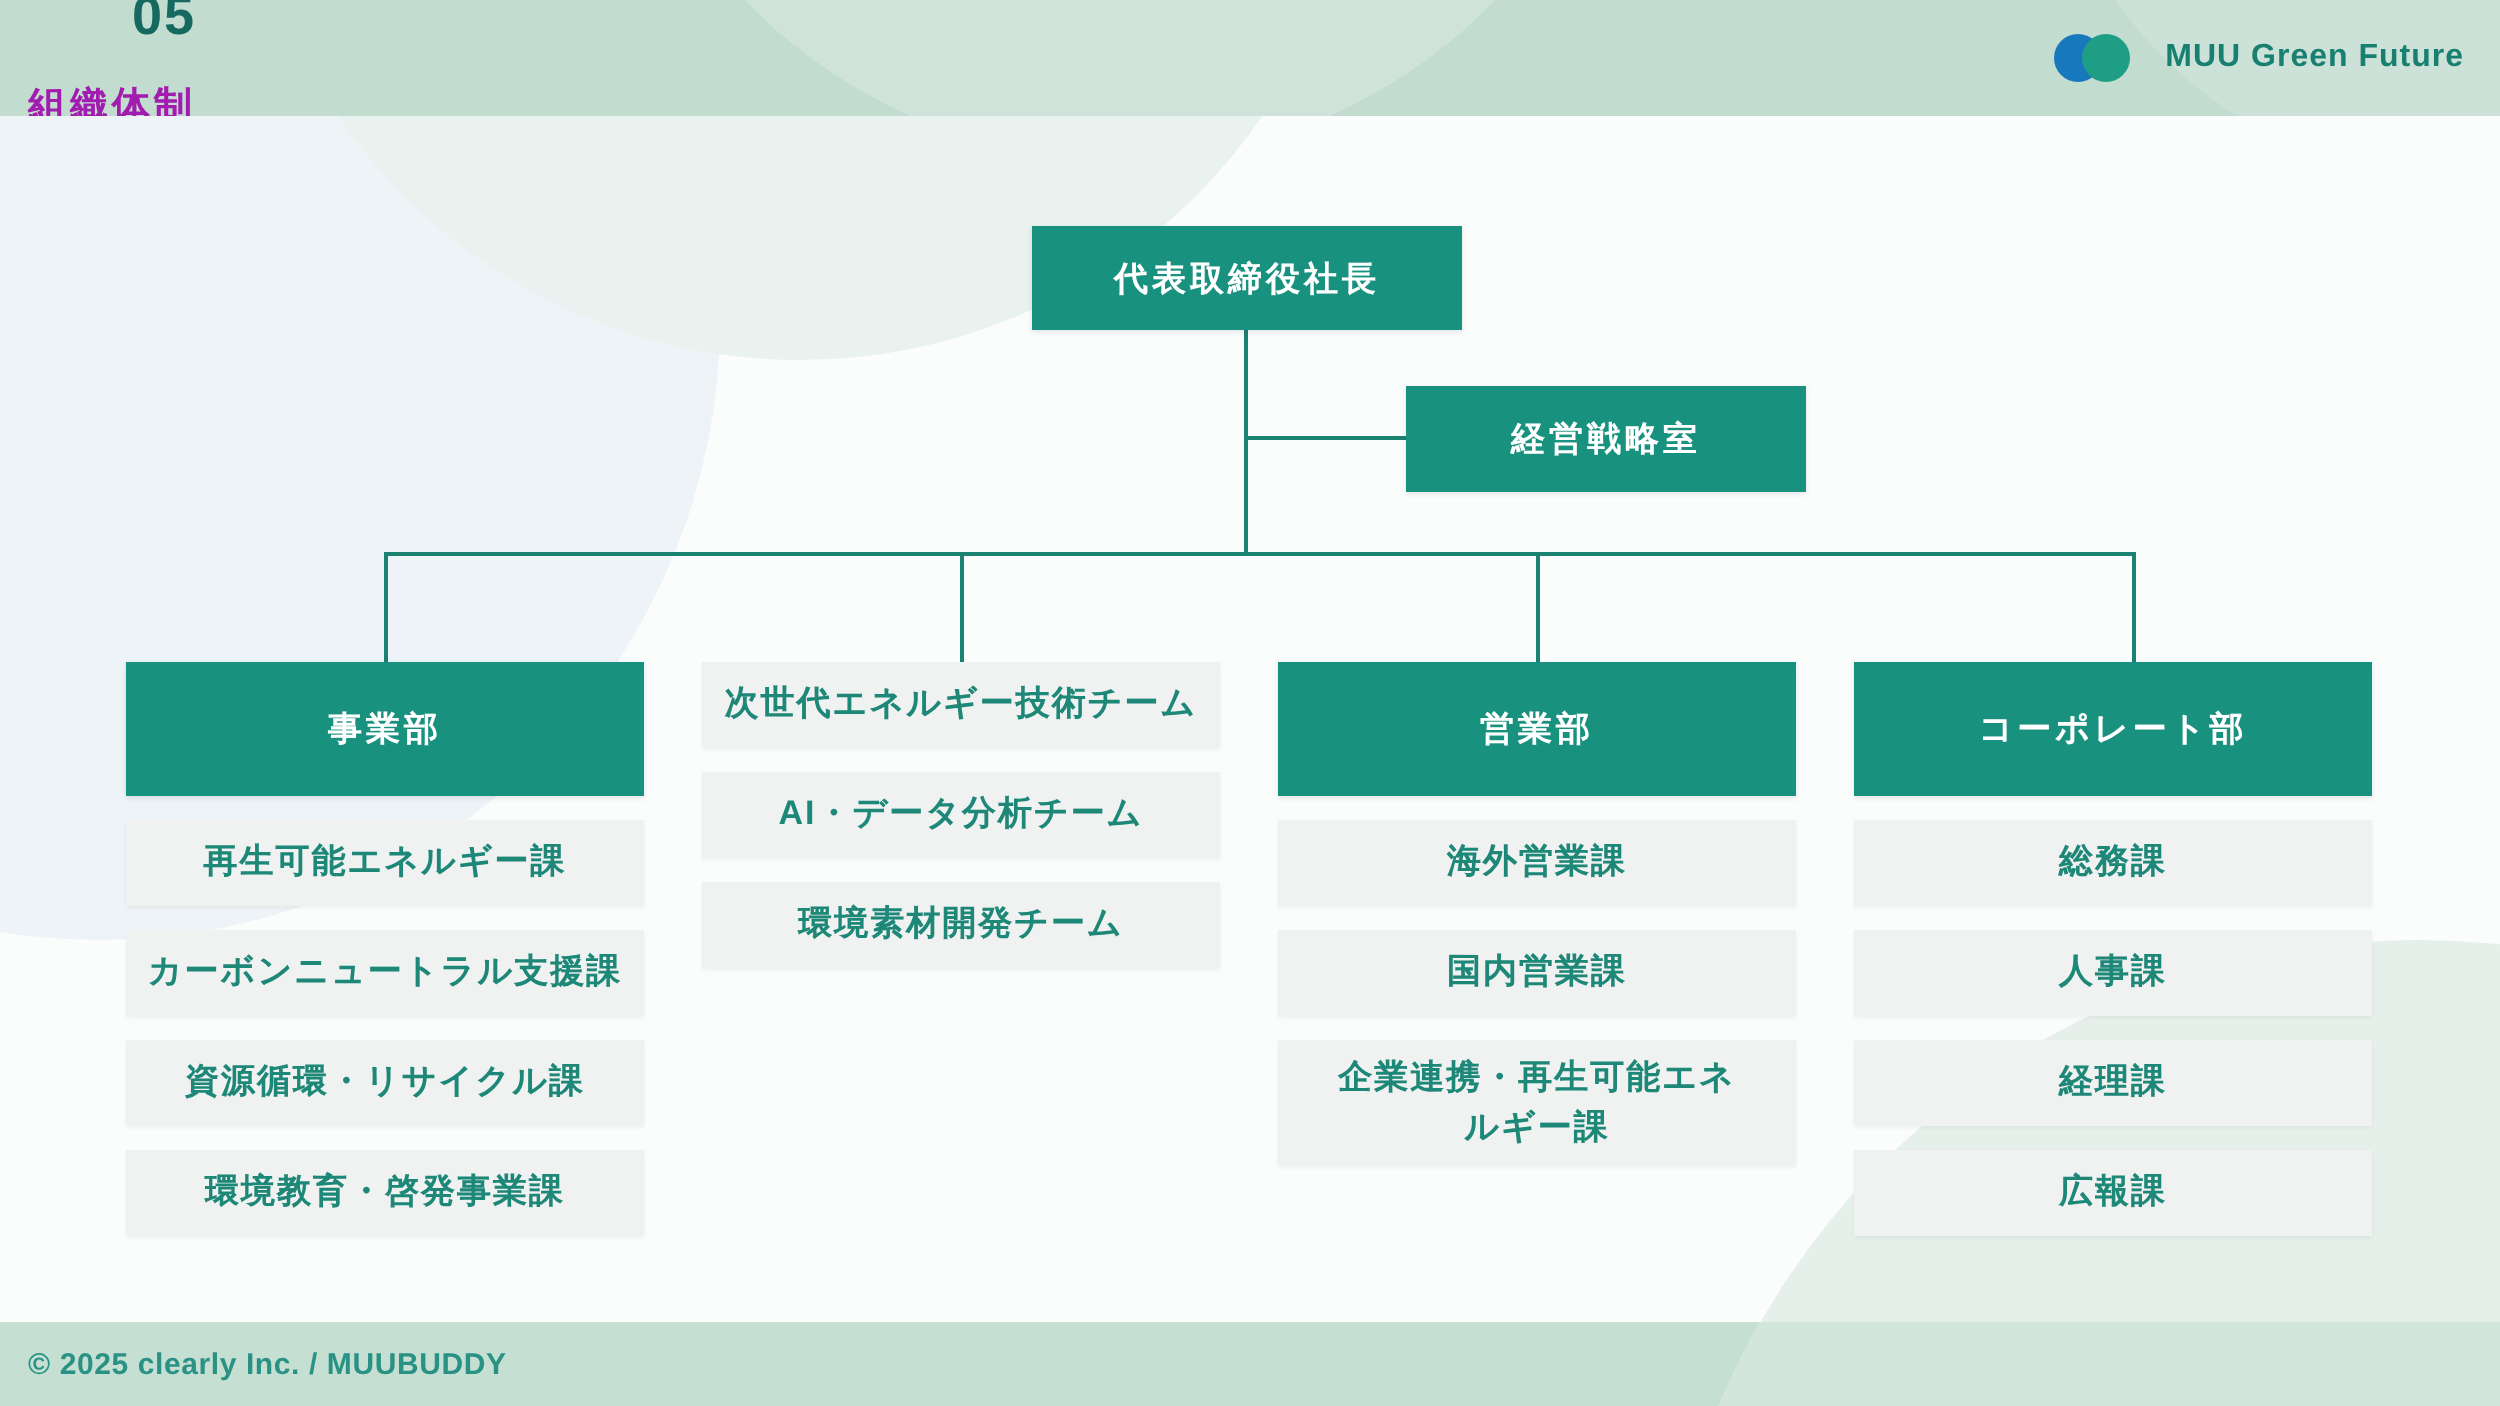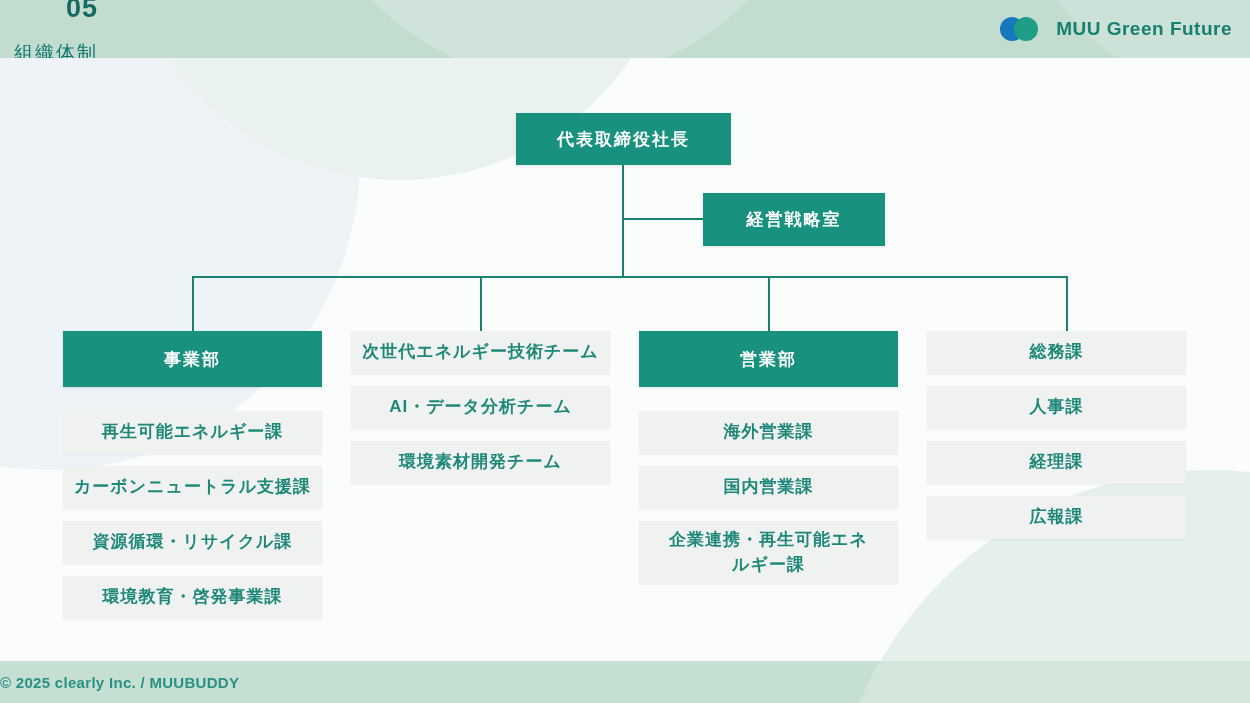--- a/index.html
+++ b/index.html
@@ -38,58 +38,58 @@
   .header-bar::before{
     content:"";position:absolute;width:520px;height:520px;border-radius:50%;
     left:300px;top:-440px;background:rgba(255,255,255,0.22);
   }
   .header-bar::after{
     content:"";position:absolute;width:420px;height:420px;border-radius:50%;
     left:1020px;top:-330px;background:rgba(255,255,255,0.16);
   }
   .title-group{position:relative;display:flex;align-items:flex-end;gap:16px;z-index:1;flex-direction:column;}
   .page-num{font-size:27px;font-weight:bold;color:var(--teal-dark);letter-spacing:1px;}
-  .page-title{font-size:19px;font-weight:normal;color:#0f766e;letter-spacing:2px;}
+  .page-title{font-size:19px;font-weight:bold;color:#a21caf;letter-spacing:2px;}
   .brand{position:relative;display:flex;align-items:center;gap:10px;z-index:1;}
   .logo{position:relative;width:46px;height:26px;display:inline-block;}
   .logo .c{position:absolute;top:1px;width:24px;height:24px;border-radius:50%;display:block;}
   .logo .c.blue{left:0;background:var(--brand-blue);}
   .logo .c.teal{left:14px;background:var(--brand-teal);}
-  .brand-name{font-size:19px;font-weight:bold;color:#178070;letter-spacing:0.5px;}
+  .brand-name{font-size:16px;font-weight:bold;color:#178070;letter-spacing:0.5px;}
 
   
   .footer-bar{
     position:absolute;left:0;bottom:0;width:1250px;height:42px;
     background:var(--footer-bg);z-index:3;overflow:hidden;
-    display:flex;align-items:center;
+    display:flex;align-items:center;padding-left:14px;
   }
   .footer-bar::after{
     content:"";position:absolute;width:760px;height:760px;border-radius:50%;
     left:830px;top:-192px;background:rgba(255,255,255,0.22);
   }
   .copyright{position:relative;font-size:15px;font-weight:bold;color:var(--footer-text);z-index:1;letter-spacing:0.3px;}
 
   
   .conn{position:absolute;background:var(--line);z-index:1;}
 
   
   .node{
     position:absolute;background:var(--teal);color:#fff;font-weight:bold;
     display:flex;align-items:center;justify-content:center;z-index:2;
     font-size:17px;letter-spacing:2px;
     box-shadow:0 1px 3px rgba(0,0,0,0.10);
   }
   .node-ceo{left:516px;top:113px;width:215px;height:52px;}
-  .node-strategy{left:703px;top:193px;width:182px;height:53px;font-family:Liberation Mono, monospace;}
+  .node-strategy{left:703px;top:193px;width:200px;height:53px;font-family:Liberation Mono, monospace;}
 
   .dept-col{position:absolute;top:331px;width:259px;display:flex;flex-direction:column;z-index:2;}
   .dept-col .dept-head{
-    width:100%;height:56px;background:var(--teal);color:#fff;font-weight:bold;
+    width:100%;height:67px;background:var(--teal);color:#fff;font-weight:bold;
     display:flex;align-items:center;justify-content:center;font-size:17px;letter-spacing:2px;
-    box-shadow:0 1px 3px rgba(0,0,0,0.10);margin-bottom:24px;
+    box-shadow:0 1px 3px rgba(0,0,0,0.10);margin-bottom:12px;
   }
   .unit{
     width:100%;min-height:43px;background:var(--subbox-bg);
     display:flex;align-items:center;justify-content:center;
     margin-bottom:12px;padding:6px 8px;
     font-size:17px;font-weight:bold;color:var(--subbox-text);
     text-align:center;letter-spacing:1px;line-height:1.45;
     box-shadow:0 1px 2px rgba(0,0,0,0.05);
   }
   .unit .txt{display:inline-block;}
@@ -166,20 +166,21 @@
       </div>
     <div class="unit">
         <span class="txt">国内営業課</span>
       </div>
     <div class="unit tall">
         <span class="txt">企業連携・再生可能エネルギー課</span>
       </div>
   </div>
 
   <div class="dept-col col-4">
+    <div class="dept-head">コーポレート部</div>
     <div class="unit">
         <span class="txt">総務課</span>
       </div>
     <div class="unit">
         <span class="txt">人事課</span>
       </div>
     <div class="unit">
         <span class="txt">経理課</span>
       </div>
     <div class="unit">

